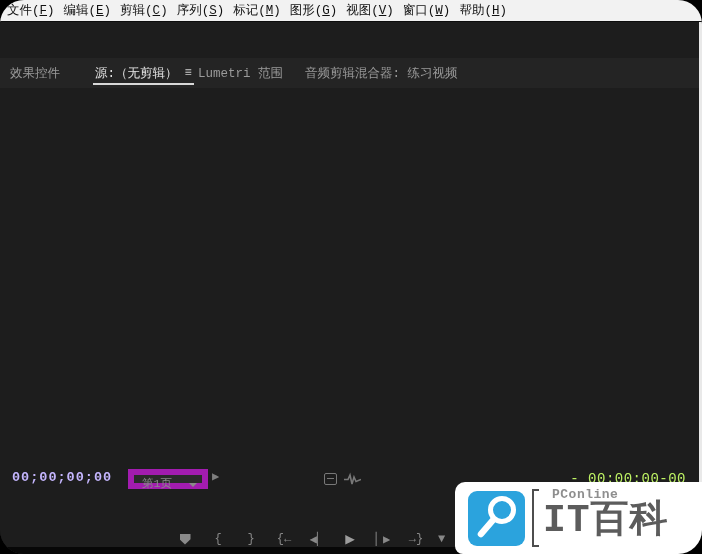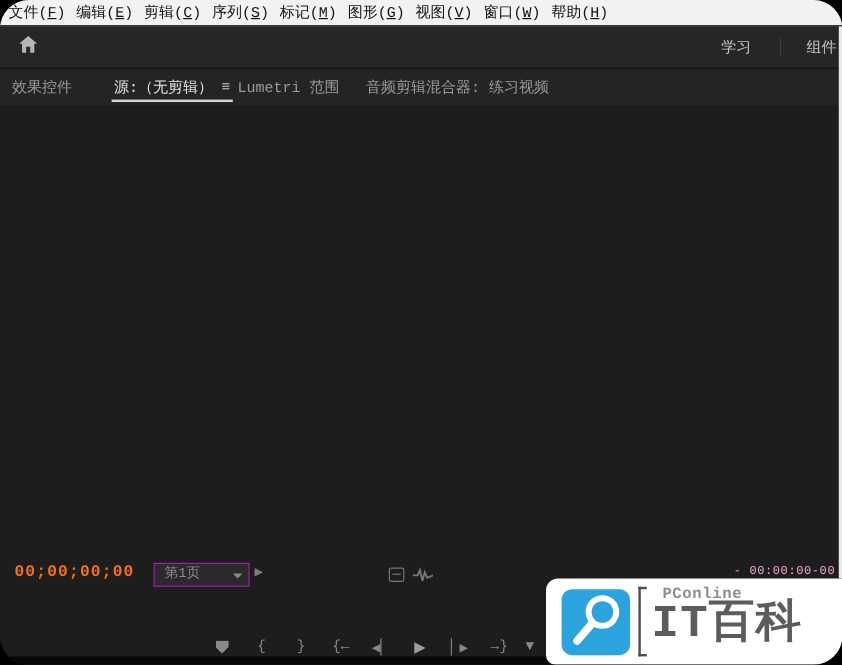--- a/index.html
+++ b/index.html
@@ -48,44 +48,44 @@
   .tab.active { color:#e4e4e4; }
   .tab.active::after {
     content:""; position:absolute; left:-2px; right:-2px; bottom:3px;
     height:2px; background:#d8d8d8;
   }
   .panel-menu-icon { margin-left:7px; font-size:12px; color:#cccccc; }
   
   .panel { position:absolute; left:0; top:88px; width:702px; height:466px; background:#1d1d1d; }
   .tc-left {
     position:absolute; left:12px; top:382px; font-size:13.5px; font-weight:bold;
-    color:#f97316; letter-spacing:1px;text-align:center;
+    color:#c4b5fd; letter-spacing:1px;text-align:center;
   }
   .zoom-select {
     position:absolute; left:128px; top:381px; width:80px; height:20px;
-    border:1px solid #a21caf; background:#2a2a2a; color:#8a8a8a;
+    border:6px solid #a21caf; background:#2a2a2a; color:#8a8a8a;
     font-size:11.5px; line-height:18px; padding-left:8px; white-space:nowrap;
   }
   .zoom-select .chev {
     position:absolute; right:5px; top:8px; width:0; height:0;
     border-left:4px solid transparent; border-right:4px solid transparent;
     border-top:4px solid #8a8a8a;
   }
   .mini-play { position:absolute; left:212px; top:381px; font-size:12px; color:#7e7e7e; }
   .drag-video-icon {
     position:absolute; left:324px; top:385px; width:13px; height:12px;
     border:1.5px solid #787878; border-radius:2px;
   }
   .drag-video-icon::after {
     content:""; position:absolute; left:1.5px; top:3.8px; width:7px; height:1.6px; background:#787878;
   }
   .drag-audio-icon { position:absolute; left:344px; top:384px; }
   .tc-right {
-    position:absolute; right:6px; top:383px; font-size:10px;
-    color:#f9a8d4; letter-spacing:0.5px;
+    position:absolute; right:16px; top:383px; font-size:14px;
+    color:#bef264; letter-spacing:0.5px;
   }
   
   .transport {
     position:absolute; left:0; top:440px; width:456px; height:22px;
     display:flex; align-items:center; padding-left:174px; gap:11px; overflow:hidden;
   }
   .tbtn {
     width:22px; height:20px; flex:0 0 auto; display:flex; align-items:center; justify-content:center;
     color:#888888; font-size:12px; cursor:default; white-space:nowrap;
   }
@@ -124,34 +124,20 @@
       <span class="menu-item" data-name="menu-edit">编辑(<u>E</u>)</span>
       <span class="menu-item" data-name="menu-clip">剪辑(<u>C</u>)</span>
       <span class="menu-item" data-name="menu-sequence">序列(<u>S</u>)</span>
       <span class="menu-item" data-name="menu-markers">标记(<u>M</u>)</span>
       <span class="menu-item" data-name="menu-graphics">图形(<u>G</u>)</span>
       <span class="menu-item" data-name="menu-view">视图(<u>V</u>)</span>
       <span class="menu-item" data-name="menu-window">窗口(<u>W</u>)</span>
       <span class="menu-item" data-name="menu-help">帮助(<u>H</u>)</span>
     </div>
 
-  <div class="toolbar" data-name="toolbar">
-    <div class="home-btn" data-name="home-button">
-      <span data-name="home-icon">
-        <svg width="17" height="16" viewBox="0 0 17 16">
-          <path d="M8.5 1 L16 7.4 H13.6 V15 H10.2 V10 H6.8 V15 H3.4 V7.4 H1 Z" fill="#b5b5b5"></path>
-        </svg>
-      </span>
-    </div>
-    <div class="toolbar-right" data-name="workspace-switcher">
-      <span class="ws-label ws-learn" data-name="workspace-learn">学习</span>
-      <span class="vdiv" data-name="toolbar-divider"></span>
-      <span class="ws-label ws-comp" data-name="workspace-components">组件</span>
-    </div>
-  </div>
 
   <div class="tabbar" id="tabbar" data-name="panel-tab-bar">
       <div class="tab" data-name="tab-effect-controls">
         <span data-name="tab-label">效果控件</span>
       </div>
       <div class="tab active" data-name="tab-source-monitor">
         <span data-name="tab-label">源:（无剪辑）</span>
         <span class="panel-menu-icon" data-name="panel-menu-icon">≡</span>
       </div>
       <div class="tab" data-name="tab-lumetri-scopes">

